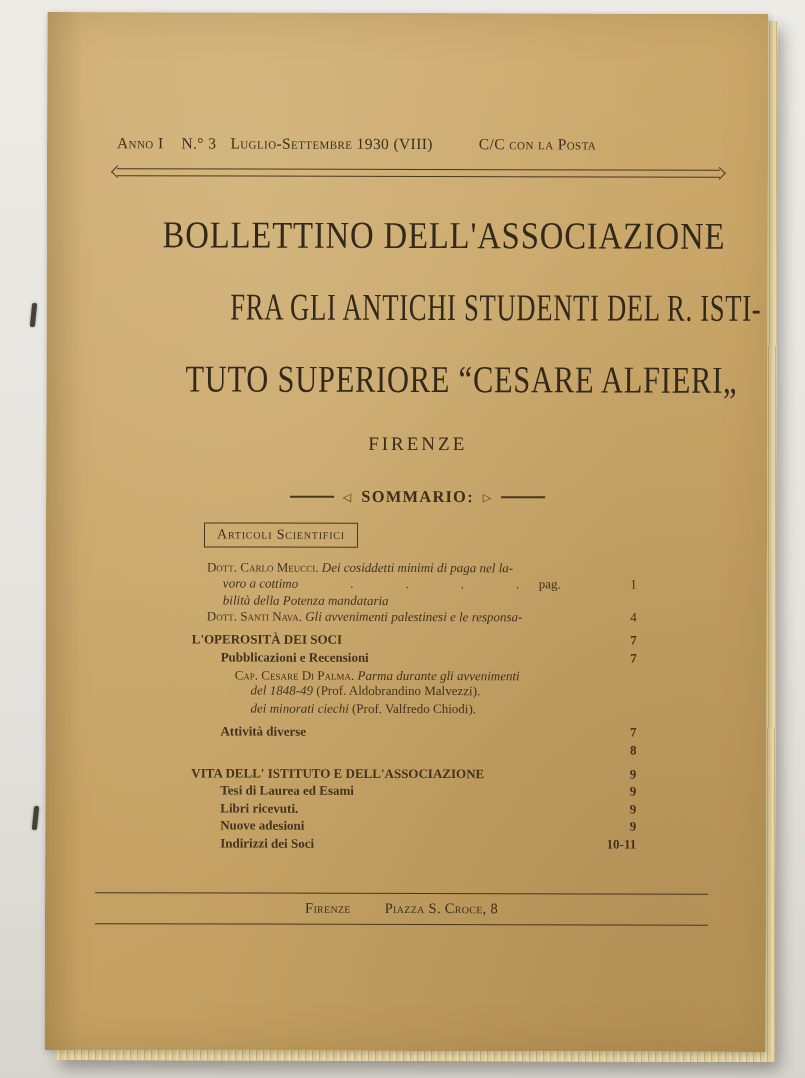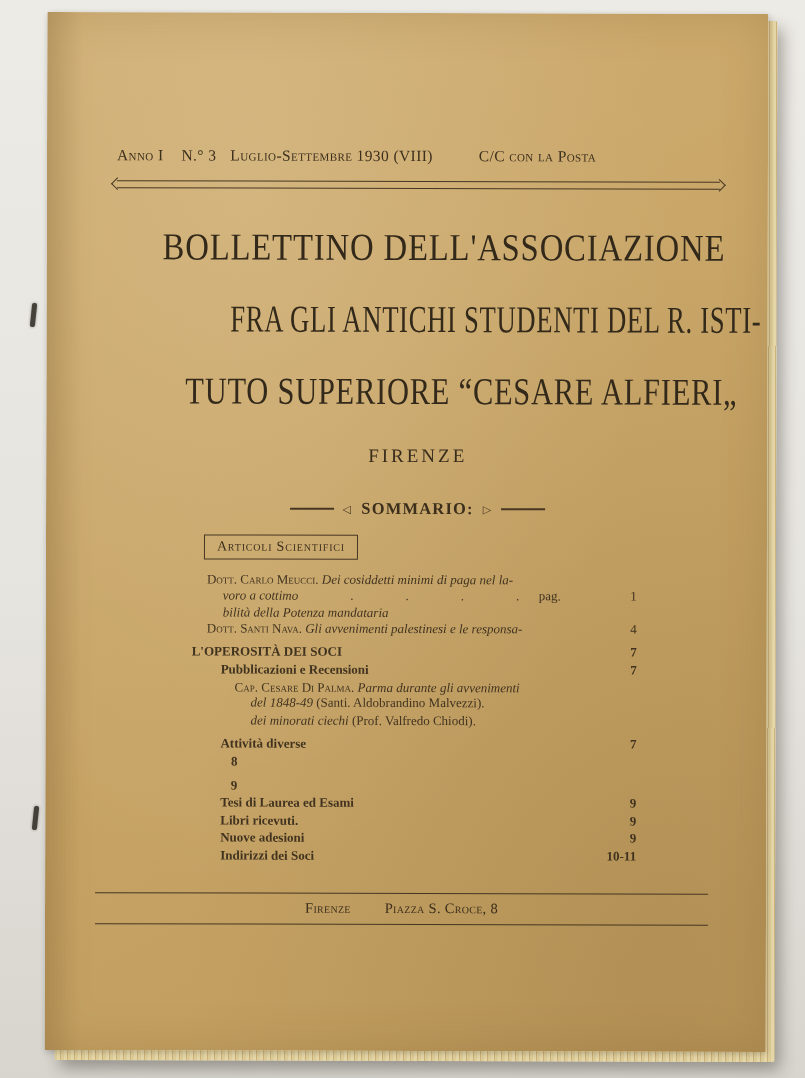--- a/index.html
+++ b/index.html
@@ -24,21 +24,21 @@
       linear-gradient(152deg,#cfad71 0%,#c8a567 48%,#bf9c5e 100%);
     box-shadow:inset 0 0 46px rgba(120,85,35,.22),1px 2px 6px rgba(0,0,0,.22);
   }
   .staple{position:absolute;width:5px;height:24px;background:#332f28;border-radius:2px;
     box-shadow:0 0 3px rgba(0,0,0,.45);opacity:.9;z-index:5;transform:rotate(6deg);}
   .s1{left:31px;top:303px;}
   .s2{left:33px;top:806px;}
 
   .hdr{margin-top:122px;display:flex;align-items:baseline;font-size:15.5px;
     letter-spacing:.4px;font-variant:small-caps;color:#3c2f1c;white-space:nowrap;}
-  .hdr .anno{margin-right:18px;margin-top:12px;} .hdr .num{margin-right:14px;} .hdr .date{margin-right:46px;}
+  .hdr .anno{margin-right:18px;} .hdr .num{margin-right:14px;} .hdr .date{margin-right:46px;}
 
   .rule{margin-top:16px;height:6px;border-top:1.6px solid #473722;border-bottom:1.6px solid #473722;position:relative;}
   .rule::before{content:"";position:absolute;left:-4px;top:-2px;width:8px;height:8px;
     border-left:1.6px solid #473722;border-bottom:1.6px solid #473722;transform:rotate(45deg);}
   .rule::after{content:"";position:absolute;right:-4px;top:-2px;width:8px;height:8px;
     border-right:1.6px solid #473722;border-top:1.6px solid #473722;transform:rotate(45deg);}
 
   .t{text-align:center;white-space:nowrap;line-height:40px;color:#33291a;}
   .t span{display:inline-block;font-size:38px;letter-spacing:1px;}
   .t1{margin-top:38px;} .t1 span{transform:scaleX(.86);}
@@ -51,21 +51,21 @@
     font-size:16.5px;font-weight:bold;letter-spacing:1.2px;color:#3c2f1c;}
   .somm-line{width:44px;height:1.6px;background:#473722;}
   .somm-arrow{font-family:"DejaVu Sans",sans-serif;font-size:11px;font-weight:normal;line-height:1;color:#473722;}
 
   .toc-box{display:inline-block;margin:16px 0 0 88px;border:1.4px solid #473722;
     padding:3px 12px 4px;font-size:14px;font-variant:small-caps;letter-spacing:.8px;color:#3c2f1c;}
 
   .toc{margin:12px 0 0 76px;width:445px;font-size:13px;line-height:1.2;color:#41331f;}
   .toc-item{display:flex;align-items:flex-end;margin-bottom:2px;}
   .toc-item.gap{margin-top:8px;}
-  .toc-item.b{font-weight:700;}
+  .toc-item.b{font-weight:700;justify-content:flex-end;}
   .toc-text{flex:1;}
   .ind0{padding-left:0;} .ind1{padding-left:15px;} .ind2{padding-left:29px;} .ind3{padding-left:43px;}
   .toc-line.cont{padding-left:16px;}
   .toc-page{flex:none;width:46px;text-align:right;}
   .seg-sc{font-variant:small-caps;}
   .seg-it{font-style:italic;}
 
   .footer{position:absolute;left:50px;right:58px;top:880px;
     border-top:1.3px solid #473722;border-bottom:1.3px solid #473722;
     padding:6px 0 7px;display:flex;justify-content:center;gap:34px;
@@ -127,40 +127,43 @@
           </div>
           <div class="toc-item b">
             <div class="toc-text ind2">
               <div class="toc-line"><span class="seg-rm">Pubblicazioni e Recensioni</span></div>
             </div>
             <div class="toc-page">7</div>
           </div>
           <div class="toc-item">
             <div class="toc-text ind3">
               <div class="toc-line"><span class="seg-sc">Cap. Cesare Di Palma.</span><span class="seg-it"> Parma durante gli avvenimenti</span></div>
-              <div class="toc-line cont"><span class="seg-it">del 1848-49</span><span class="seg-rm"> (Santi. Aldobrandino Malvezzi).</span></div>
+              <div class="toc-line cont"><span class="seg-it">del 1848-49</span><span class="seg-rm"> (Prof. Aldobrandino Malvezzi).</span></div>
             </div>
             <div class="toc-page"></div>
           </div>
           <div class="toc-item">
             <div class="toc-text ind3">
               <div class="toc-line cont"><span class="seg-it">dei minorati ciechi</span><span class="seg-rm"> (Prof. Valfredo Chiodi).</span></div>
             </div>
             <div class="toc-page"></div>
           </div>
           <div class="toc-item b gap">
             <div class="toc-text ind2">
               <div class="toc-line"><span class="seg-rm">Attività diverse</span></div>
             </div>
             <div class="toc-page">7</div>
           </div>
           <div class="toc-item b">
             <div class="toc-page">8</div>
           </div>
           <div class="toc-item b gap">
+            <div class="toc-text ind0">
+              <div class="toc-line"><span class="seg-rm">VITA DELL' ISTITUTO E DELL'ASSOCIAZIONE</span></div>
+            </div>
             <div class="toc-page">9</div>
           </div>
           <div class="toc-item b">
             <div class="toc-text ind2">
               <div class="toc-line"><span class="seg-rm">Tesi di Laurea ed Esami</span></div>
             </div>
             <div class="toc-page">9</div>
           </div>
           <div class="toc-item b">
             <div class="toc-text ind2">

